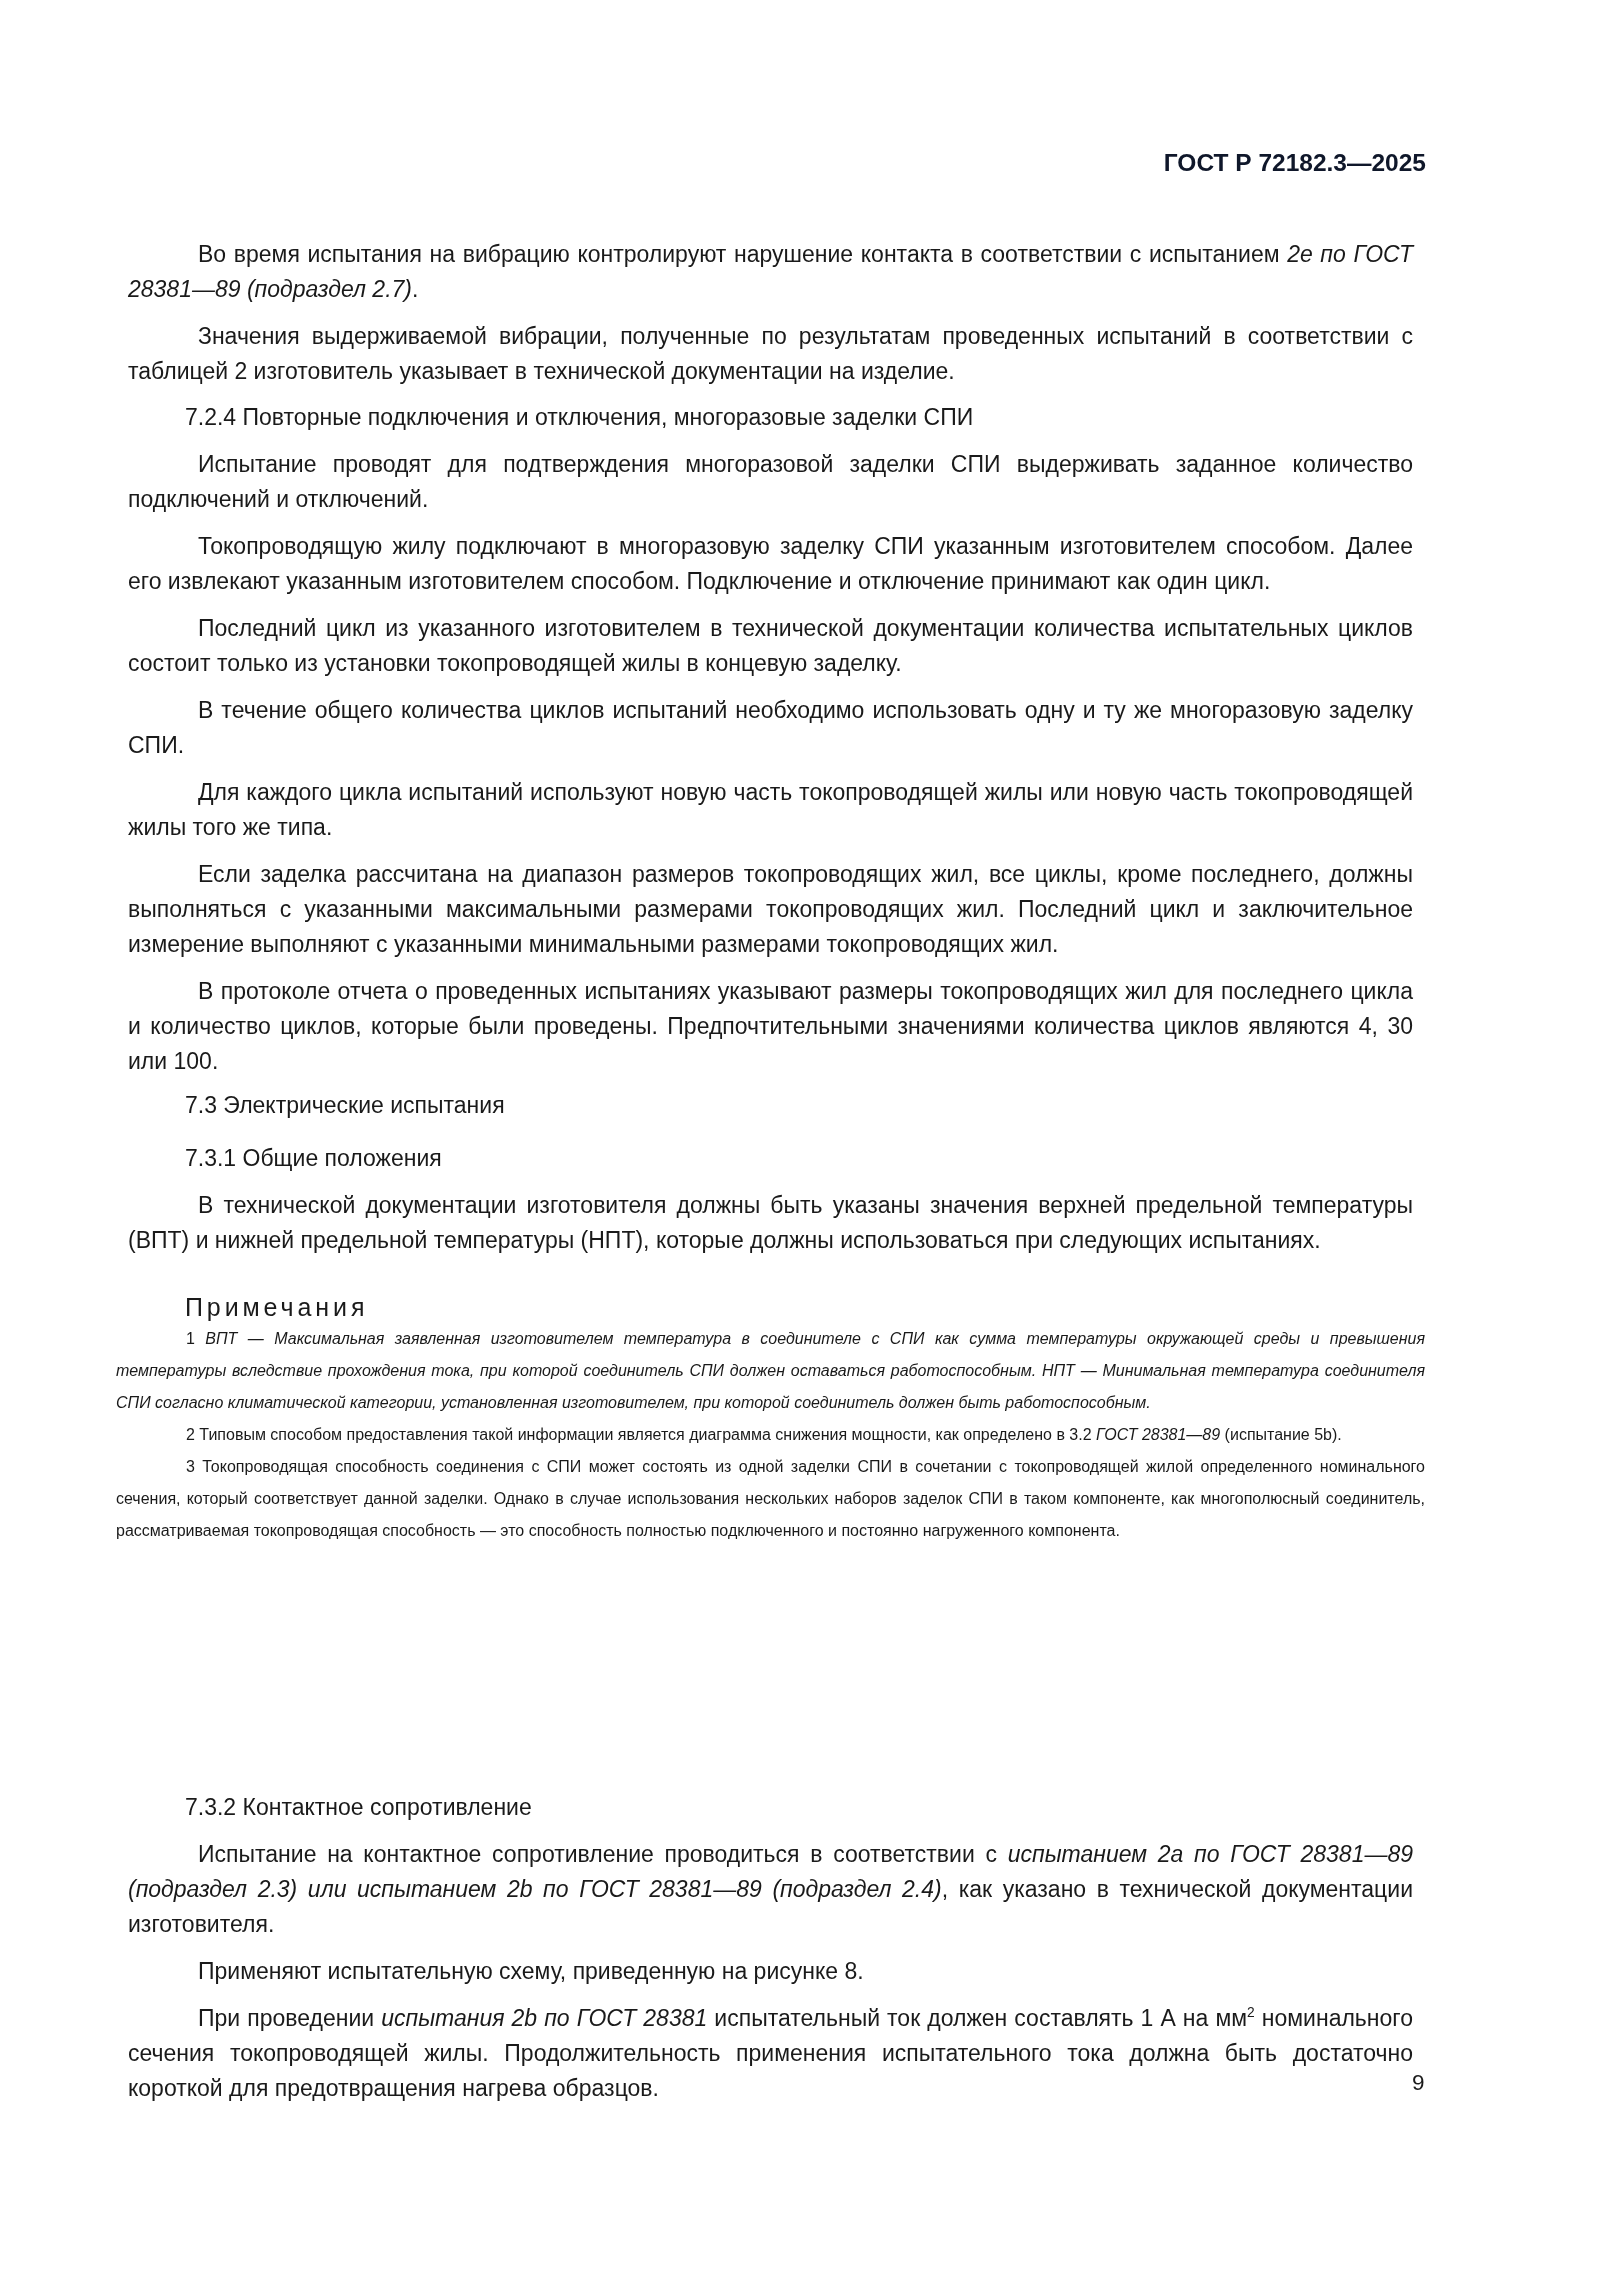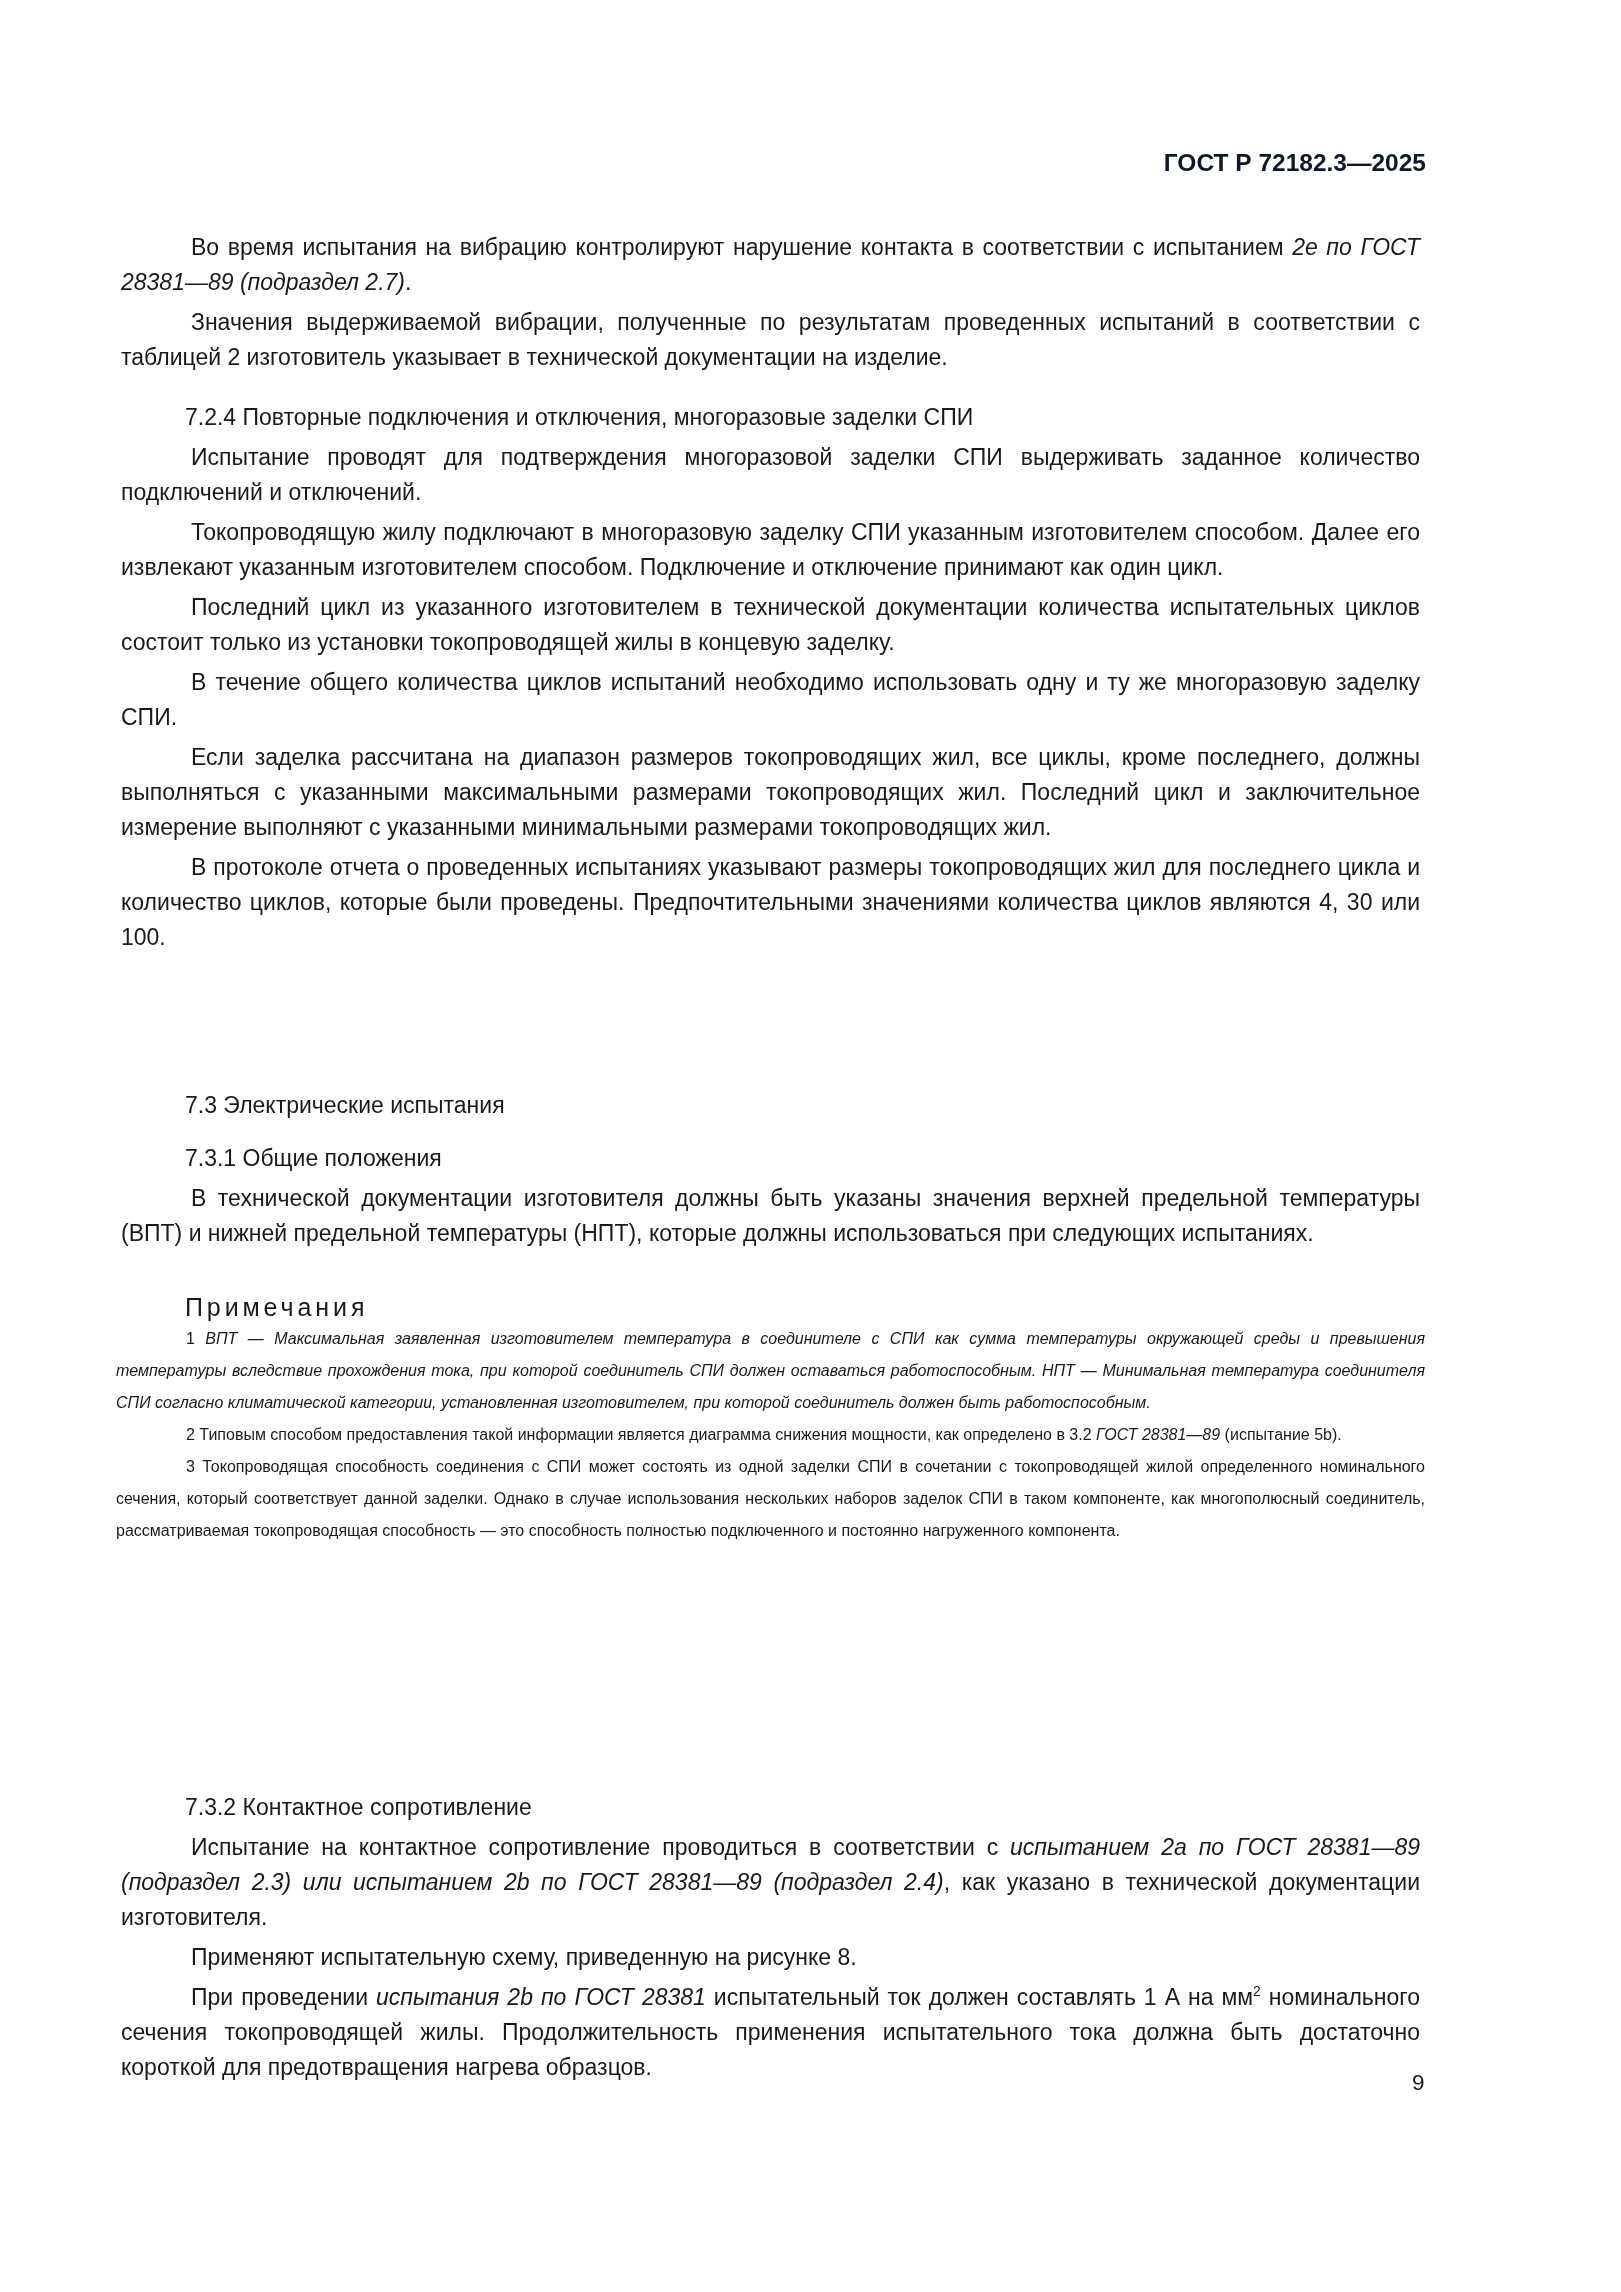--- a/index.html
+++ b/index.html
@@ -1,21 +1,21 @@
 <!DOCTYPE html>
 <html><head>
 <meta charset="utf-8">
 <style>
   html, body { margin: 0; padding: 0; background: #ffffff; }
   body { width: 1621px; height: 2293px; position: relative; overflow: hidden;
          font-family: "Liberation Sans", "DejaVu Sans", sans-serif; color: #1a1a1a; }
   .hdr { position: absolute; right: 195px; top: 149px; font-size: 24.5px; font-weight: bold; color: #0f172a; }
   .blk { position: absolute; left: 116px; width: 1309px; font-size: 23px; line-height: 35px;
          text-align: justify; }
-  .blk p { margin: 5px; text-indent: 70px; }
+  .blk p { margin: 12px; text-indent: 70px; }
   .h { position: absolute; left: 185px; font-size: 23px; line-height: 35px; font-weight: normal; white-space: nowrap; }
   .note { position: absolute; left: 116px; width: 1309px; font-size: 16px; line-height: 32px; text-align: justify; }
   .note p { margin: 0; text-indent: 70px; }
   .notes-title { position: absolute; left: 185px; font-size: 25px; letter-spacing: 3.9px; line-height: 31px; }
   i, .it { font-style: italic; }
   sup { font-size: 60%; line-height: 0; vertical-align: super; }
   .pgnum { position: absolute; left: 1412px; top: 2070px; font-size: 22.5px; }
 </style>
 </head>
 <body>
@@ -27,20 +27,21 @@
   <p>Значения выдерживаемой вибрации, полученные по результатам проведенных испытаний в соот­ветствии с таблицей 2 изготовитель указывает в технической документации на изделие.</p>
 </div>
 
 <div class="h" style="top:400px">7.2.4 Повторные подключения и отключения, многоразовые заделки СПИ</div>
 
 <div class="blk" style="top:435px">
   <p>Испытание проводят для подтверждения многоразовой заделки СПИ выдерживать заданное ко­личество подключений и отключений.</p>
   <p>Токопроводящую жилу подключают в многоразовую заделку СПИ указанным изготовителем спо­собом. Далее его извлекают указанным изготовителем способом. Подключение и отключение принима­ют как один цикл.</p>
   <p>Последний цикл из указанного изготовителем в технической документации количества испыта­тельных циклов состоит только из установки токопроводящей жилы в концевую заделку.</p>
   <p>В течение общего количества циклов испытаний необходимо использовать одну и ту же много­разовую заделку СПИ.</p>
+  <p>Для каждого цикла испытаний используют новую часть токопроводящей жилы или новую часть токопроводящей жилы того же типа.</p>
   <p>Если заделка рассчитана на диапазон размеров токопроводящих жил, все циклы, кроме послед­него, должны выполняться с указанными максимальными размерами токопроводящих жил. Последний цикл и заключительное измерение выполняют с указанными минимальными размерами токопроводя­щих жил.</p>
   <p>В протоколе отчета о проведенных испытаниях указывают размеры токопроводящих жил для по­следнего цикла и количество циклов, которые были проведены. Предпочтительными значениями коли­чества циклов являются 4, 30 или 100.</p>
 </div>
 
 <div class="h" style="top:1088px">7.3 Электрические испытания</div>
 <div class="h" style="top:1141px">7.3.1 Общие положения</div>
 
 <div class="blk" style="top:1176px">
   <p>В технической документации изготовителя должны быть указаны значения верхней предельной температуры (ВПТ) и нижней предельной температуры (НПТ), которые должны использоваться при следующих испытаниях.</p>
 </div>

